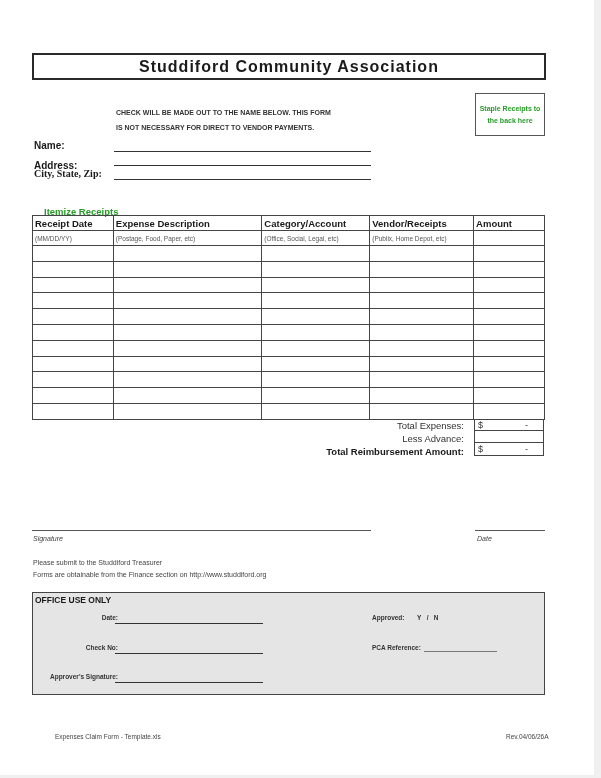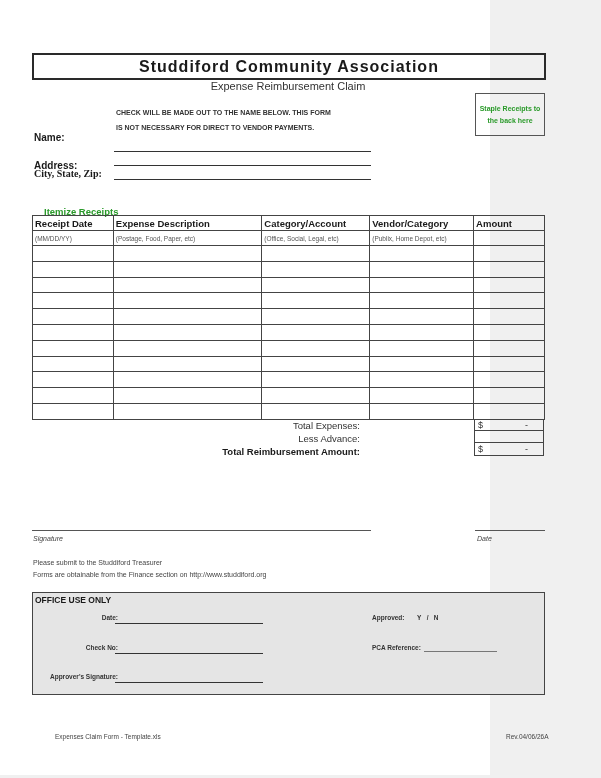--- a/index.html
+++ b/index.html
@@ -1,20 +1,20 @@
 <!DOCTYPE html>
 <html><head>
 <meta charset="utf-8">
 <style>
   html, body { margin: 0; padding: 0; }
   body {
     width: 601px; height: 778px; background: #f0f0f0; position: relative; overflow: hidden;
     font-family: "Liberation Sans", sans-serif; color: #222;
   }
-  .page { position: absolute; left: 0; top: 0; width: 490px; height: 775px; background: #fff; }
+  .page { position: absolute; left: 0; top: 0; width: 594px; height: 775px; background: #fff; }
   .abs { position: absolute; }
   .title-box {
     left: 32px; top: 53px; width: 510px; height: 23px; border: 2px solid #2a2a2a;
     display: flex; align-items: center; justify-content: center;
     font-weight: bold; font-size: 16px; letter-spacing: 1px; color: #1a1a1a;
   }
   .subtitle { left: 0; width: 576px; top: 80px; text-align: center; font-size: 11px; color: #333; }
   .notice { left: 116px; font-size: 7px; font-weight: bold; color: #333; }
   .staple-box {
     left: 475px; top: 93px; width: 68px; height: 41px; border: 1px solid #555;
@@ -50,54 +50,53 @@
   .office .ol { position: absolute; font-size: 6.5px; font-weight: bold; color: #333; text-align: right; }
   .office .oline { position: absolute; height: 0; border-top: 1px solid #333; }
   .footer { font-size: 6.5px; color: #444; top: 733px; }
 </style>
 </head>
 <body>
 
 <div class="page">
 
   <div class="abs title-box">Studdiford Community Association</div>
-  <div class="abs subtitle">Expense Reimbursement Claim</div>
 
   <div class="abs notice" style="top:109px;">CHECK WILL BE MADE OUT TO THE NAME BELOW. THIS FORM</div>
   <div class="abs notice" style="top:124px;">IS NOT NECESSARY FOR DIRECT TO VENDOR PAYMENTS.</div>
 
   <div class="abs staple-box">
     <div>
       <div>Staple Receipts to</div>
       <div>the back here</div>
     </div>
   </div>
 
-  <div class="abs lbl" style="top:132px;text-align:center;">Name:</div>
+  <div class="abs lbl" style="top:140px;text-align:center;">Name:</div>
   <div class="abs fline" style="top:151px;"></div>
   <div class="abs lbl" style="top:160px;text-align:right;">Address:</div>
   <div class="abs fline" style="top:165px;"></div>
   <div class="abs lbl" style="top:168px;font-family:Liberation Serif, serif;">City, State, Zip:</div>
   <div class="abs fline" style="top:179px;"></div>
 
   <div class="abs itemize">Itemize Receipts</div>
   <table class="receipts">
     <colgroup>
       <col style="width:81px">
         <col style="width:149px">
         <col style="width:108px">
         <col style="width:104px">
         <col style="width:71px">
     </colgroup>
     <tbody>
         <tr>
       <th>Receipt Date</th>
       <th>Expense Description</th>
       <th>Category/Account</th>
-      <th>Vendor/Category</th>
+      <th>Vendor/Receipts</th>
       <th>Amount</th>
     </tr>
     <tr>
       <td class="hint">(MM/DD/YY)</td>
       <td class="hint">(Postage, Food, Paper, etc)</td>
       <td class="hint">(Office, Social, Legal, etc)</td>
       <td class="hint">(Publix, Home Depot, etc)</td>
       <td class="hint"></td>
     </tr>
     </tbody>

